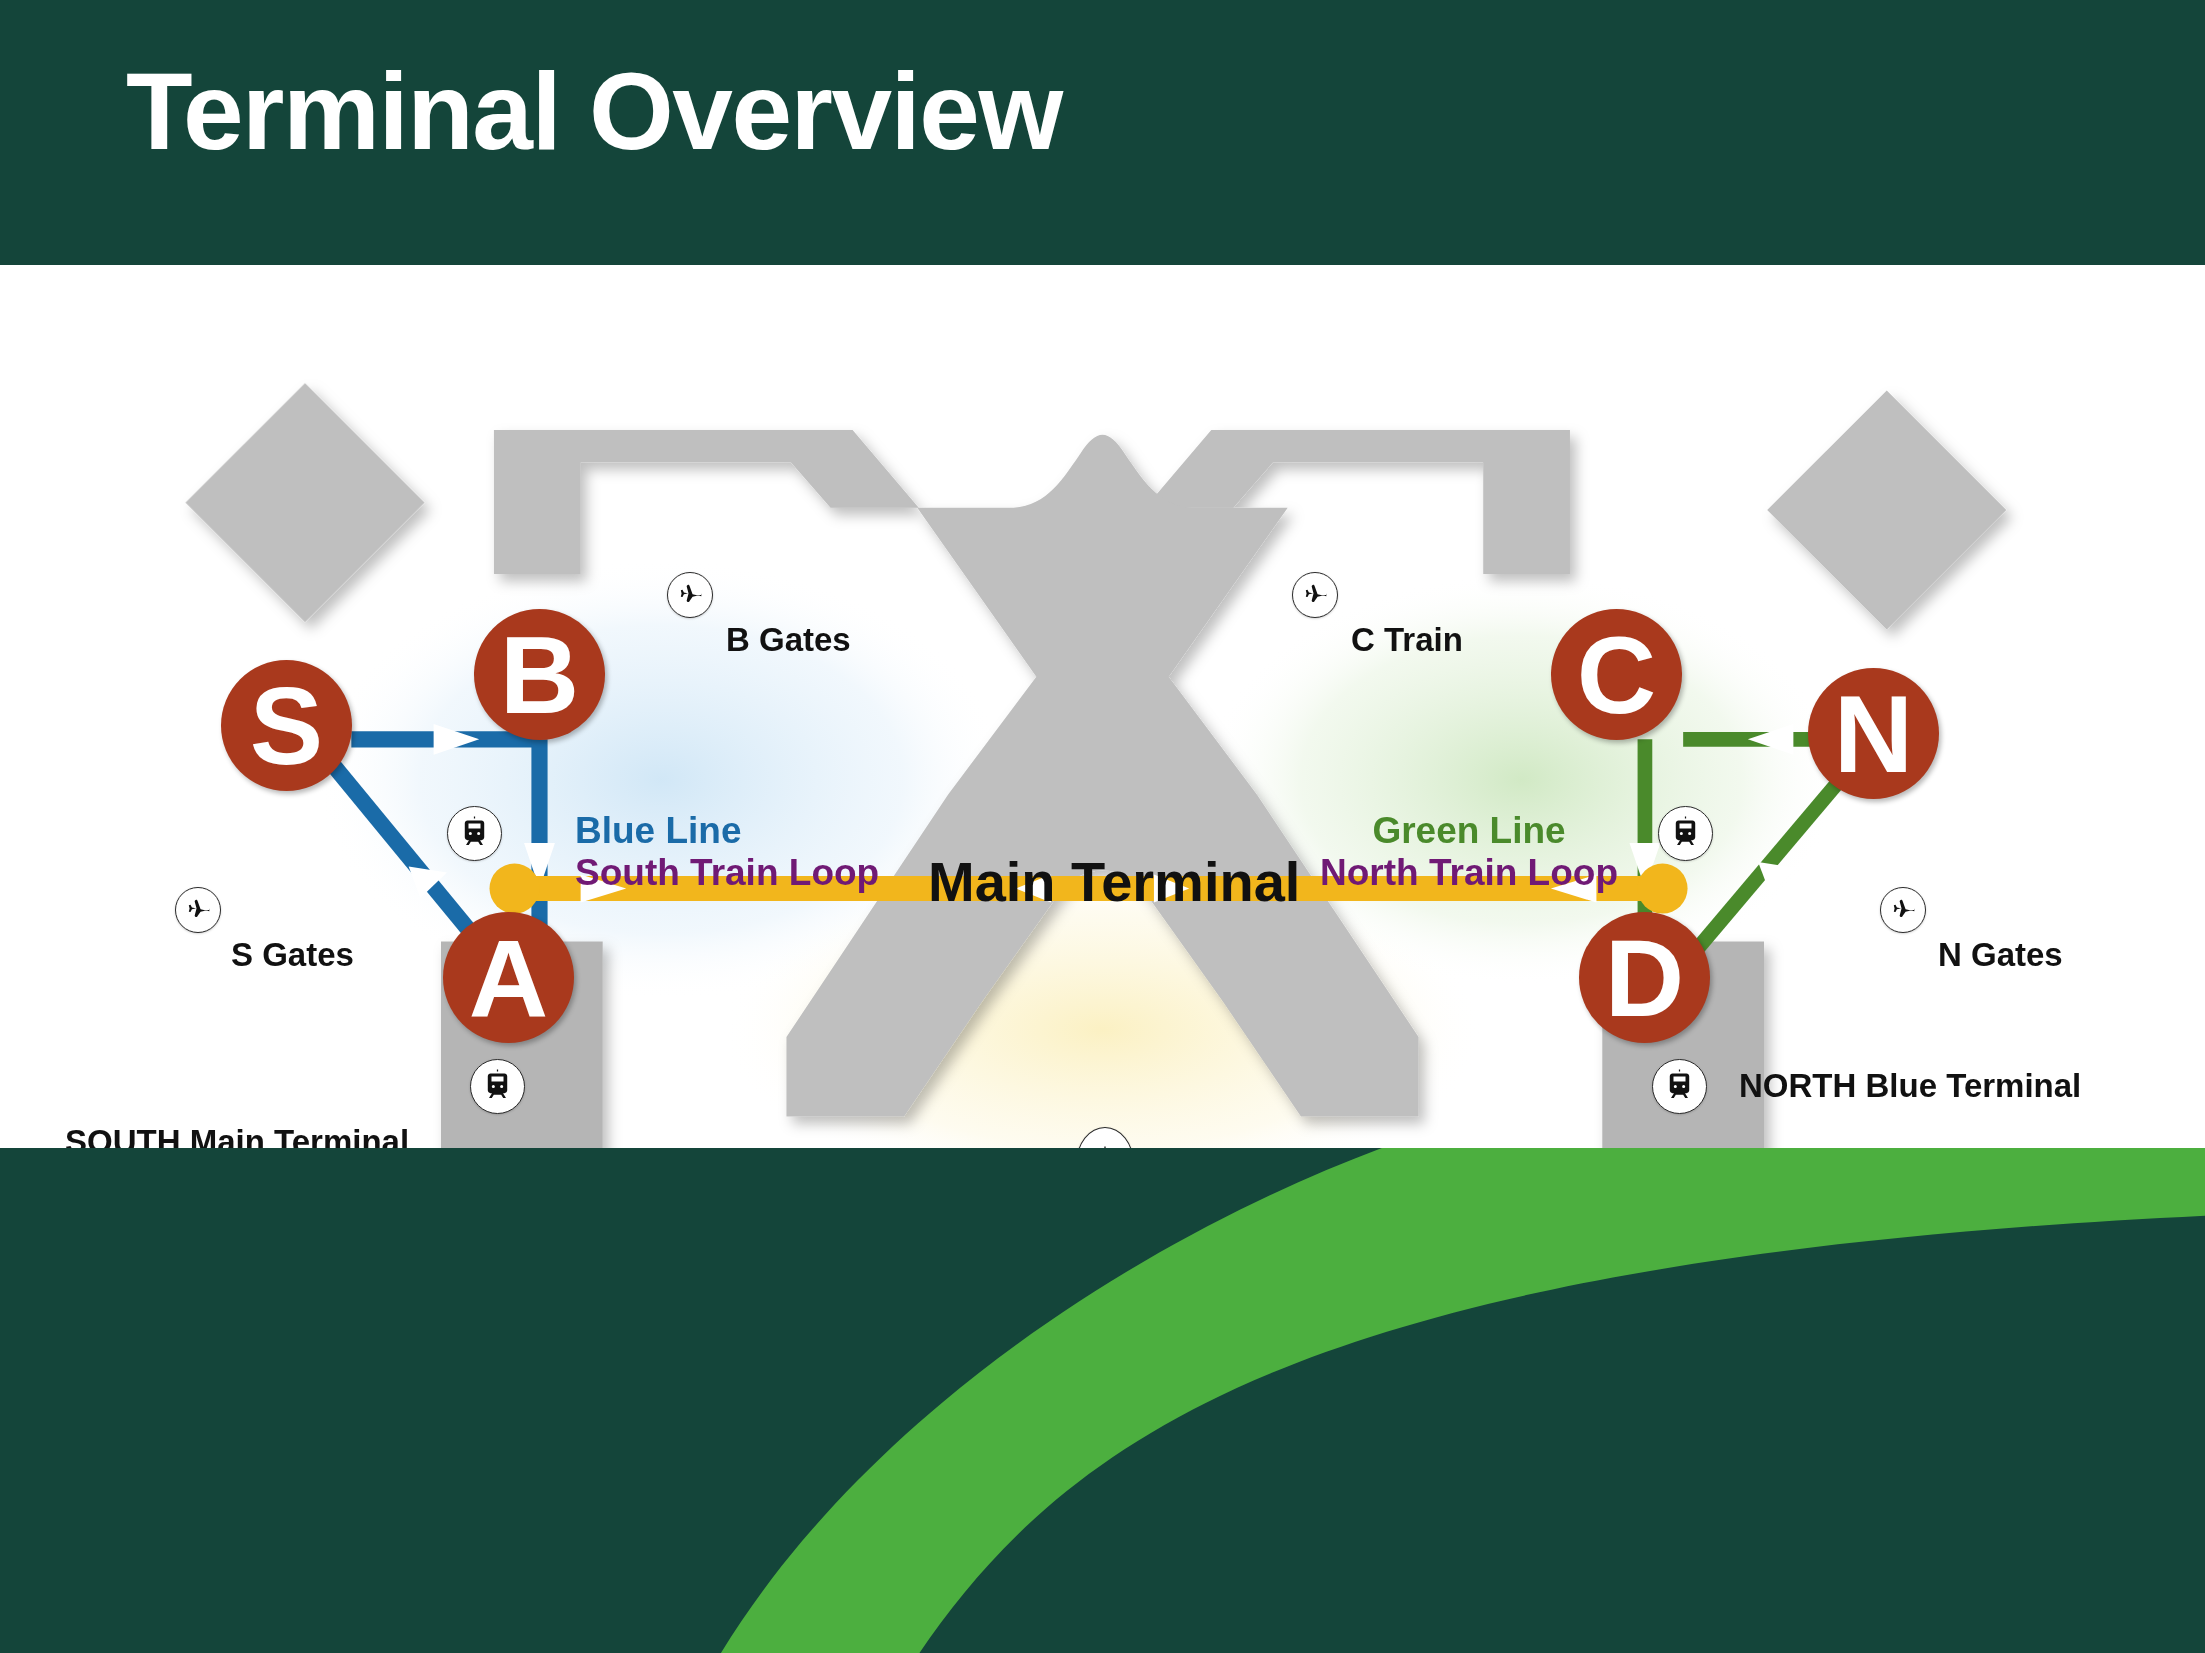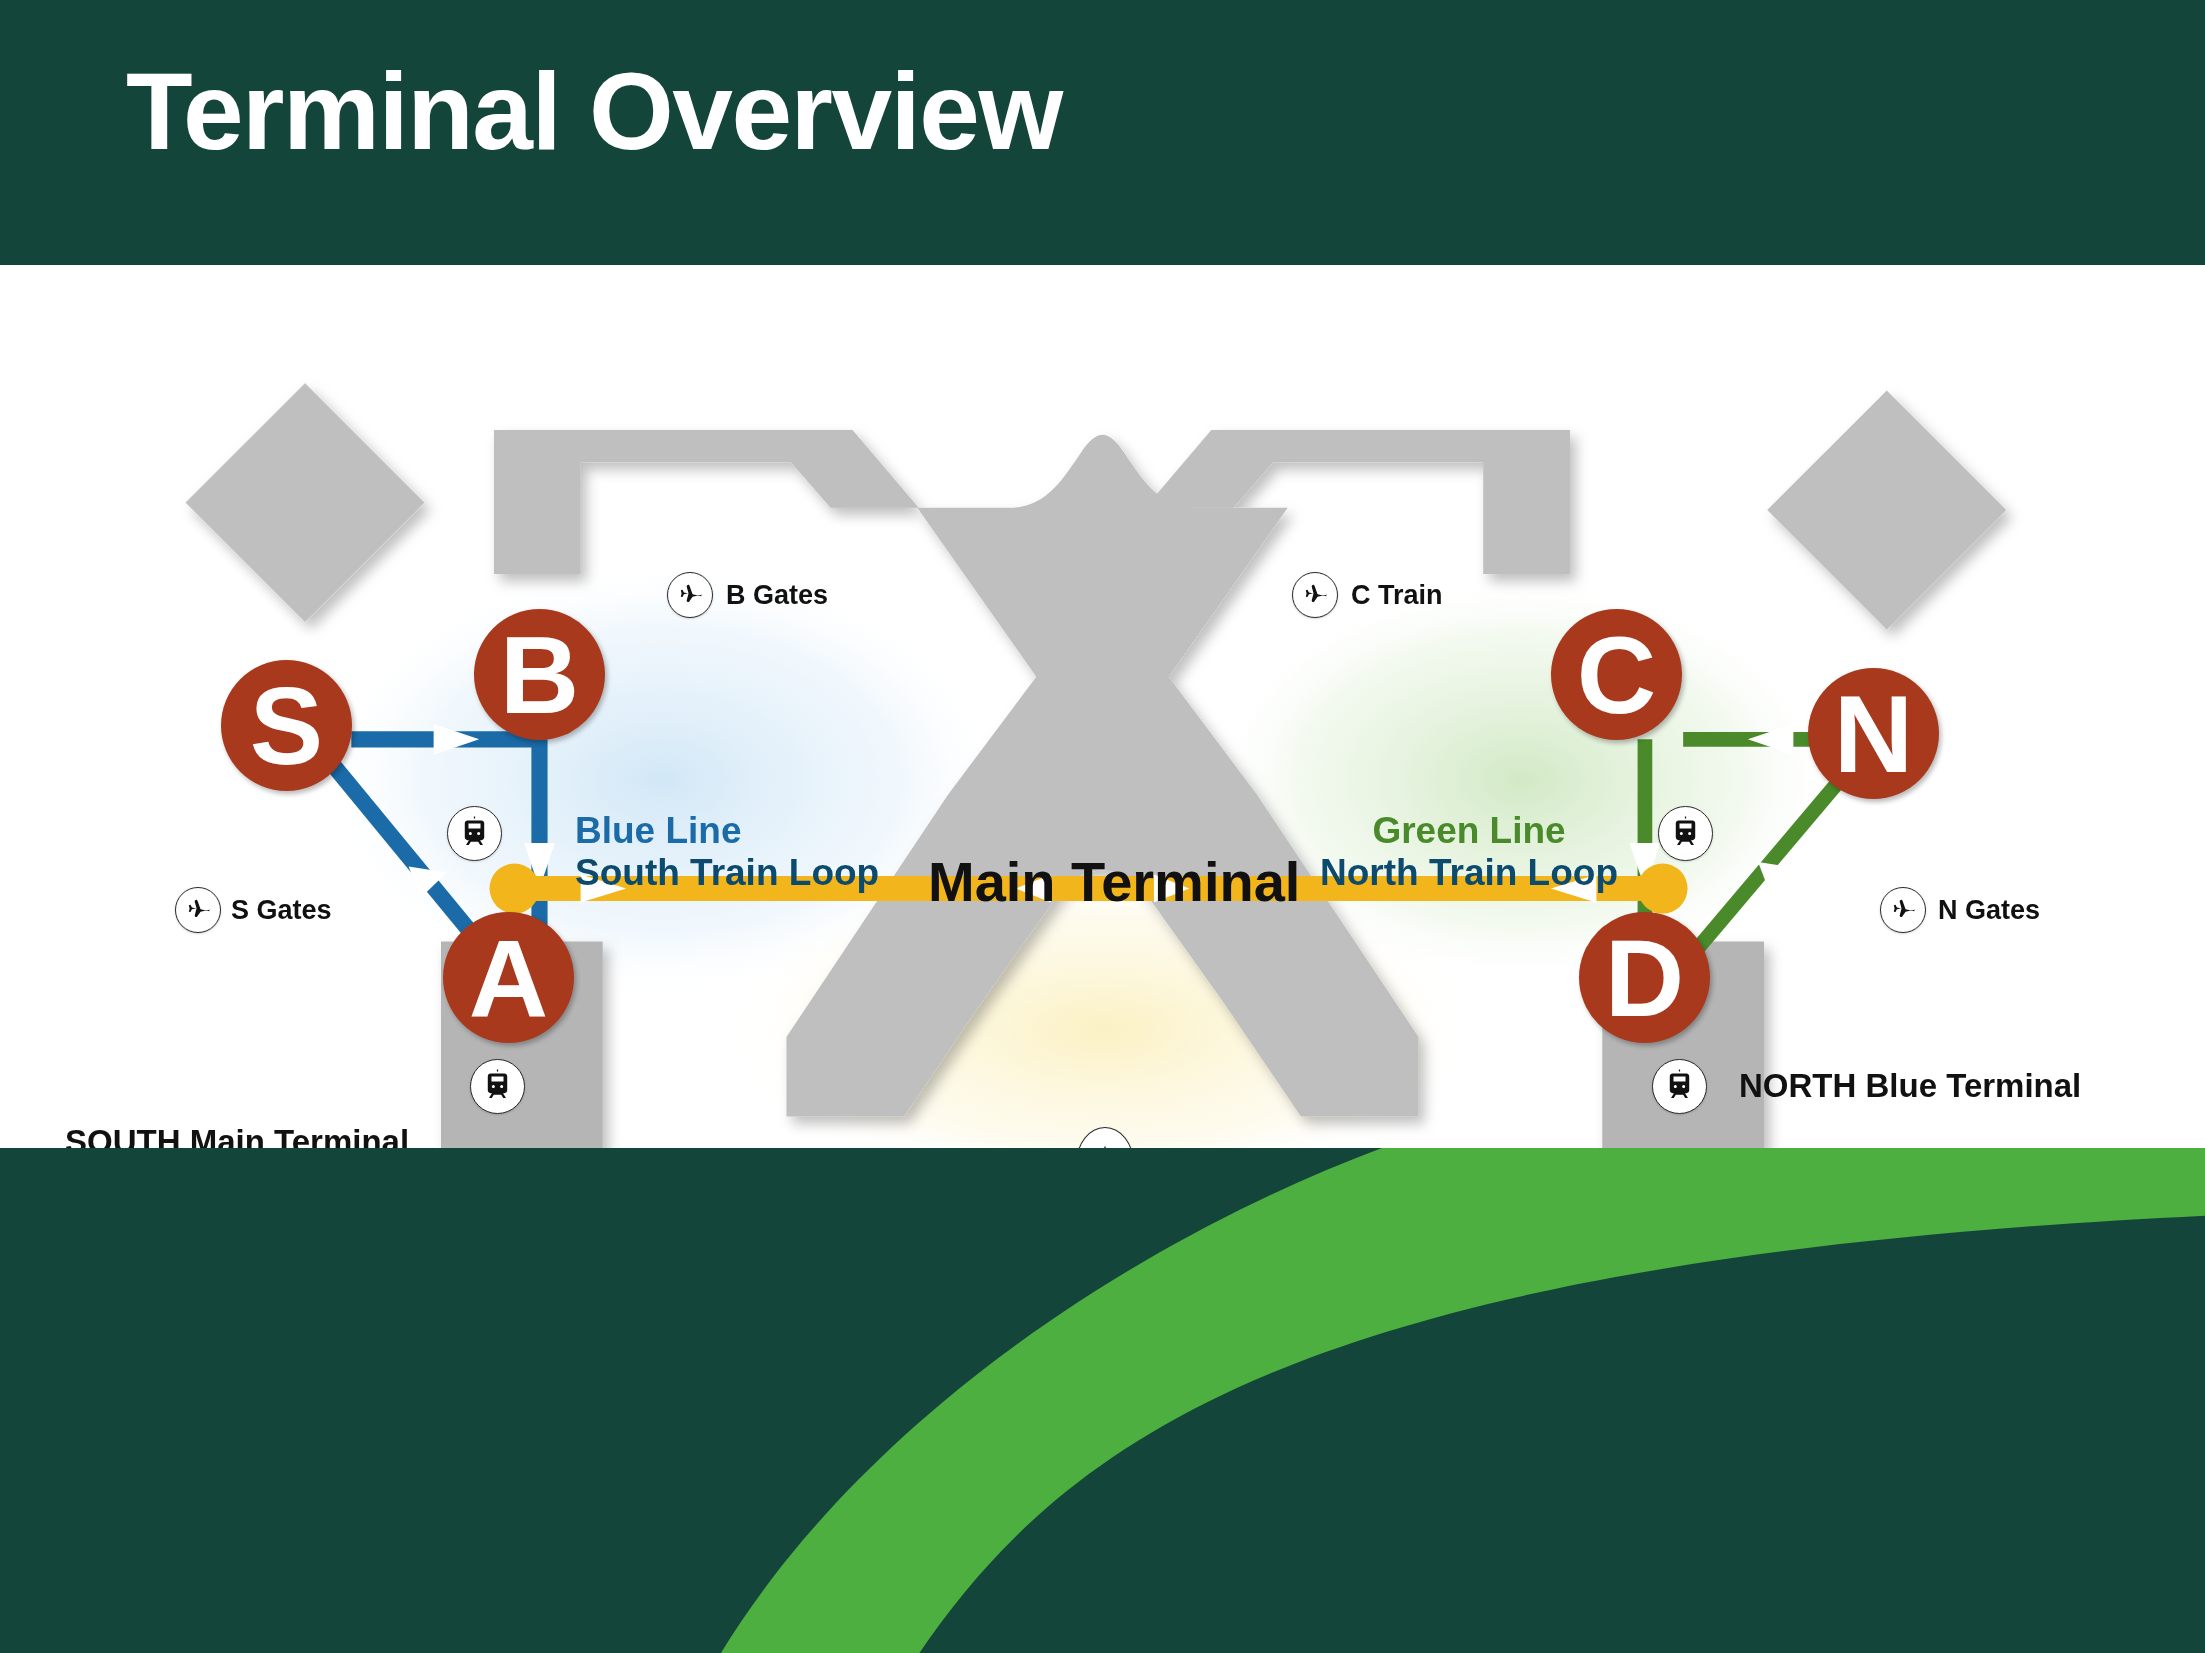--- a/index.html
+++ b/index.html
@@ -52,27 +52,27 @@
   }
   .badge svg{display:block;}
   .plane-badge{width:44px;height:44px;}
   .train-badge{width:53px;height:53px;}
 
   
   .maplabel{
     position:absolute;color:#111111;font-weight:bold;
     white-space:nowrap;line-height:1.05;
   }
-  .gate-label{font-size:27px;}
+  .gate-label{font-size:33px;margin-top:42px;}
   .term-label{font-size:33px;}
   .main-terminal{font-size:56px;}
   .line-title{font-weight:bold;}
   .blue-title{color:#1A6BA8;font-size:37px;}
   .green-title{color:#4A8A2B;font-size:37px;}
-  .line-sub{color:#0c4a6e;font-size:37px;font-weight:bold;}
+  .line-sub{color:#701a75;font-size:37px;font-weight:bold;}
 
   
   #footer{
     position:absolute;left:0;top:1148px;width:2205px;height:506px;
     background:#14453A;overflow:hidden;
   }
   #footer-swoosh{position:absolute;left:0;top:0;width:2205px;height:506px;}
 </style>
 </head>
 <body>

